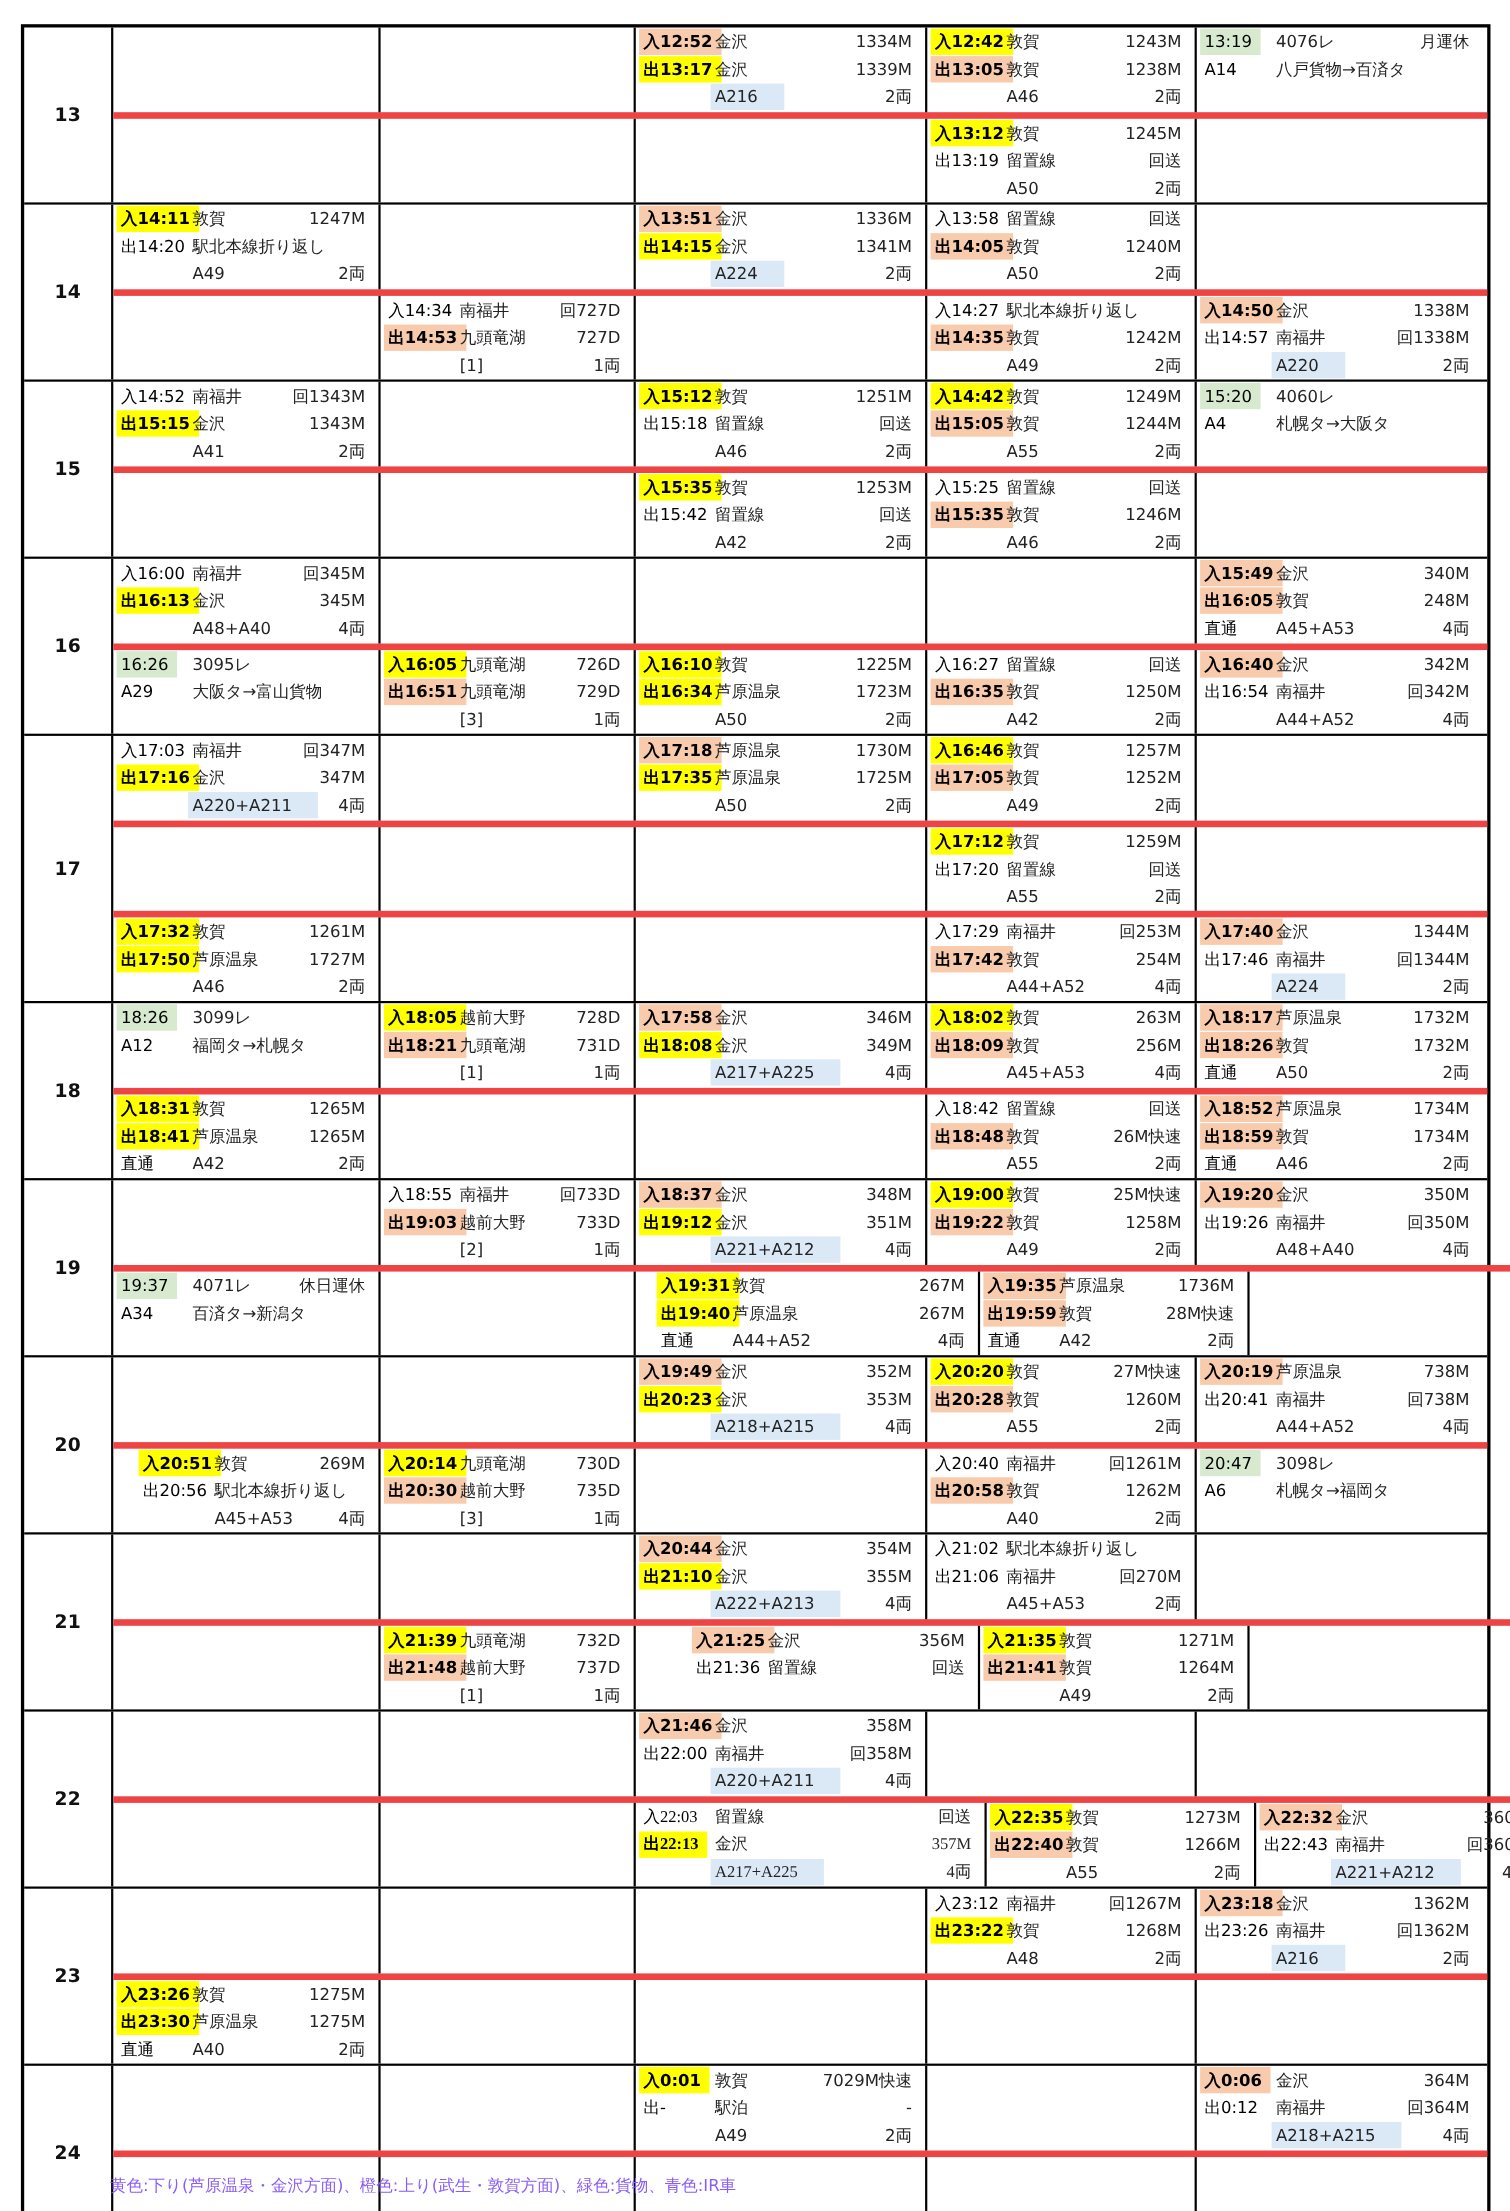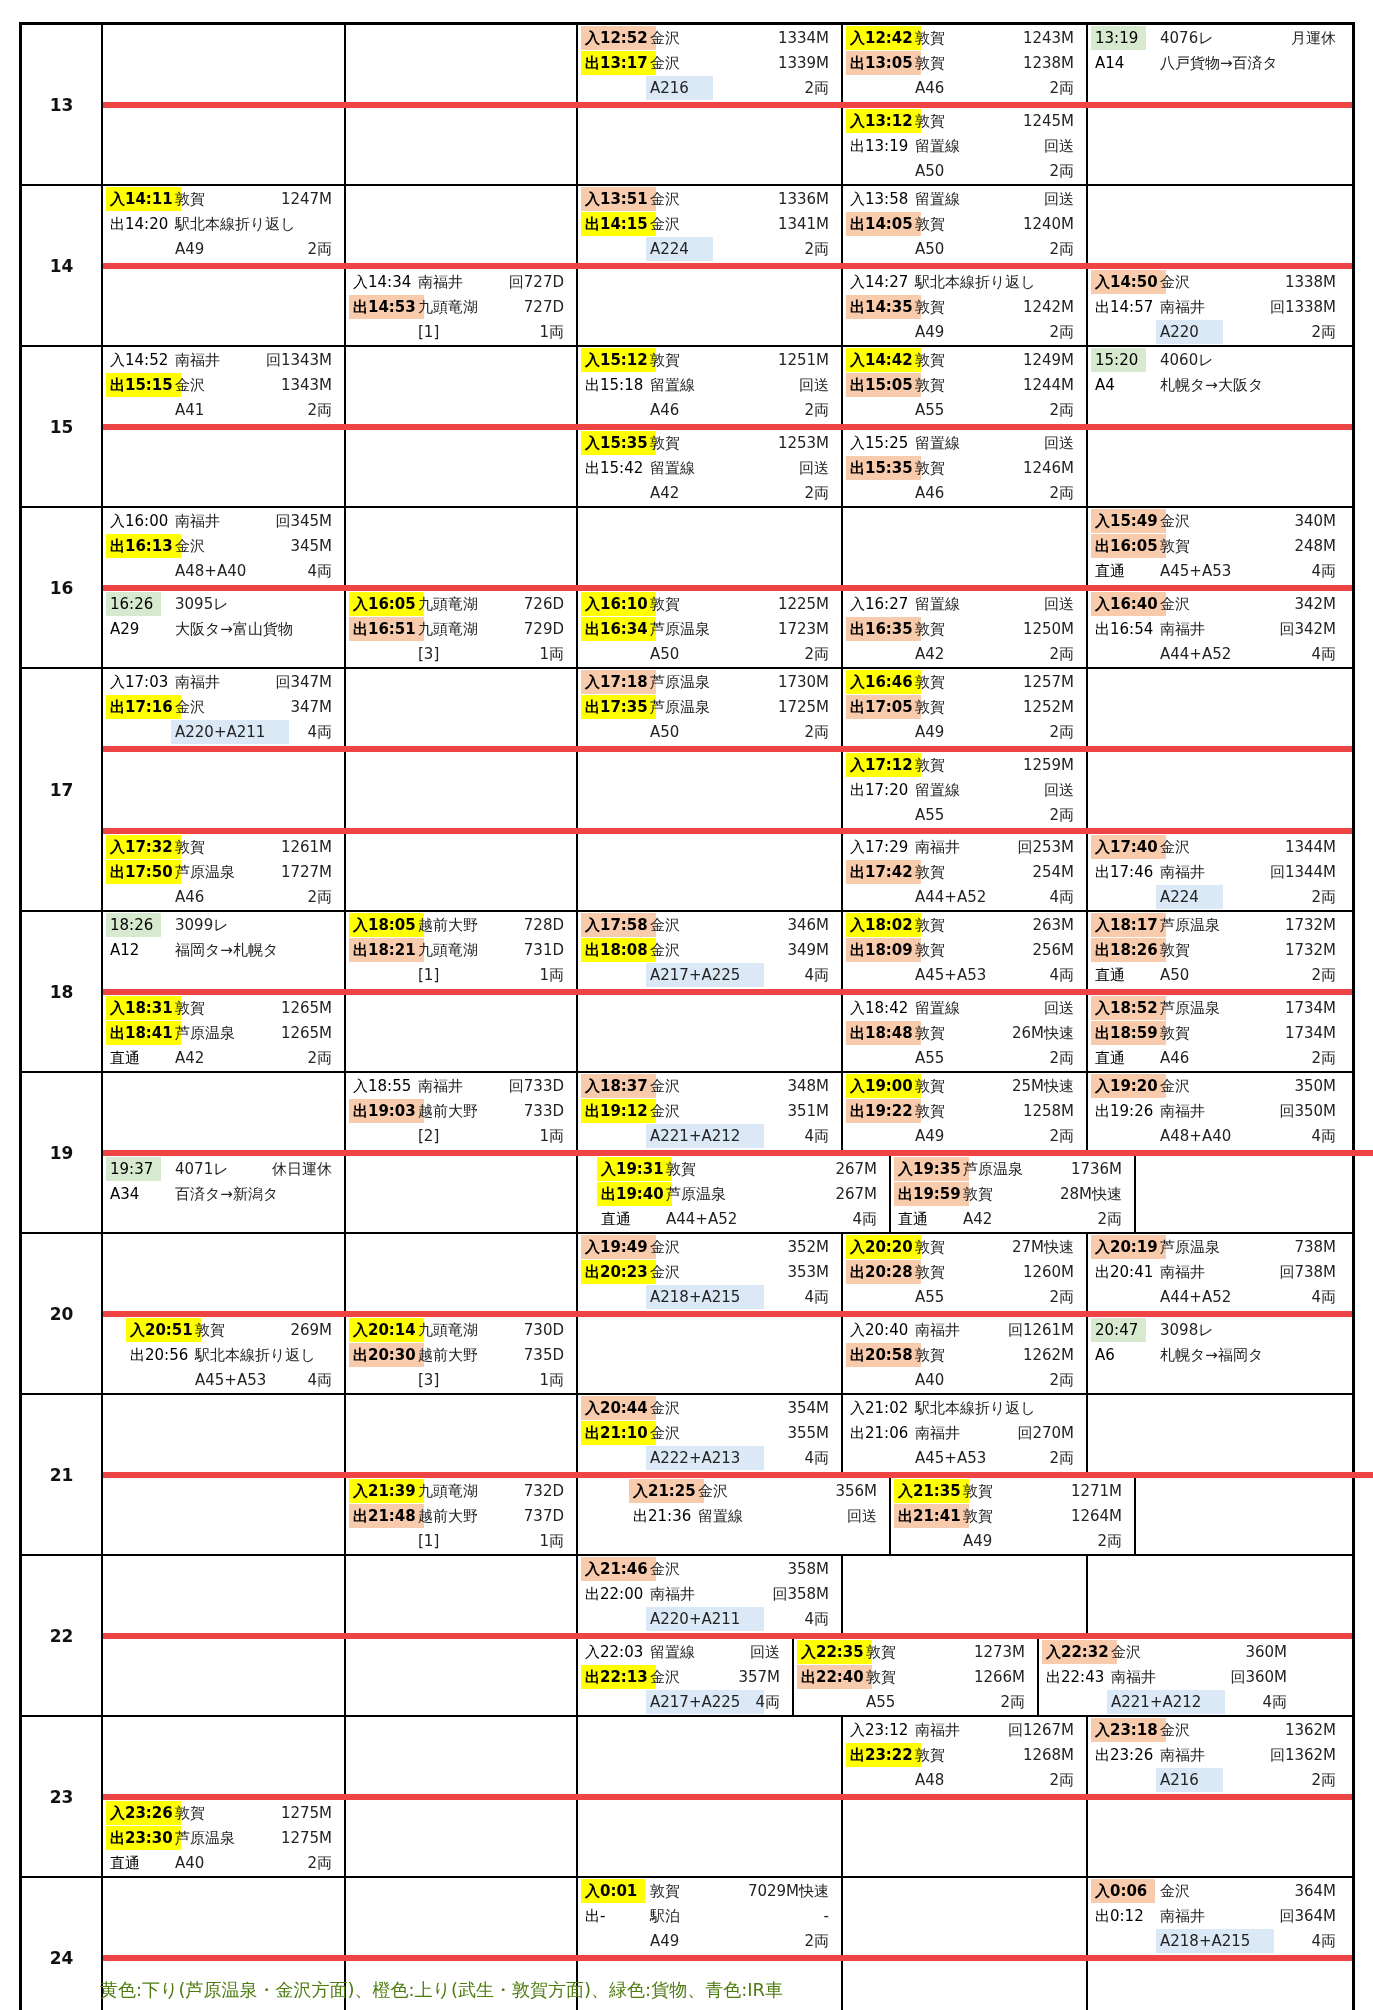--- a/index.html
+++ b/index.html
@@ -17,21 +17,21 @@
   .cell.last{border-right:none;}
   .line{position:relative;height:25px;}
   .t{position:absolute;left:3px;top:0;line-height:24px;font-size:15px;color:#000;
      padding:0 8px 0 4px;white-space:nowrap;}
   .t.hl-y{background:#FFFF00;font-weight:bold;}
   .t.hl-p{background:#F8CBAD;font-weight:bold;}
   .t.hl-g{background:#D7EACF;font-weight:normal;}
   .d{position:absolute;left:72px;top:0;line-height:24px;font-size:15px;color:#232323;white-space:nowrap;}
   .d.hl-b{background:#DBE8F6;padding:0 24px 0 4px;margin-left:-4px;}
   .n{position:absolute;right:12px;top:0;line-height:24px;font-size:15px;color:#232323;white-space:nowrap;}
-  .legend{position:absolute;left:100px;top:1978px;font-size:18px;color:#4d7c0f;white-space:nowrap;}
+  .legend{position:absolute;left:100px;top:1978px;font-size:15px;color:#8b5cf6;white-space:nowrap;}
 </style>
 </head>
 <body>
 
 <div class="timetable">
     <div class="hour-block">
       <div class="hour-col">
         <span>13</span>
       </div>
       <div class="hour-content">
@@ -1068,21 +1068,21 @@
               <span class="d hl-b">A220+A211</span>
               <span class="n">4両</span>
             </div>
           </div>
           <div class="cell" style="width: 245px;"></div>
           <div class="cell last" style="width: 260px;"></div>
         </div>
         <div class="subrow tsep">
           <div class="cell" style="width: 243px;"></div>
           <div class="cell" style="width: 232px;"></div>
-          <div class="cell" style="width: 216px;">
+          <div class="cell" style="width: 319px; font-family: Liberation Serif, serif;">
             <div class="line">
               <span class="t">入22:03</span>
               <span class="d">留置線</span>
               <span class="n">回送</span>
             </div>
             <div class="line">
               <span class="t hl-y">出22:13</span>
               <span class="d">金沢</span>
               <span class="n">357M</span>
             </div>

